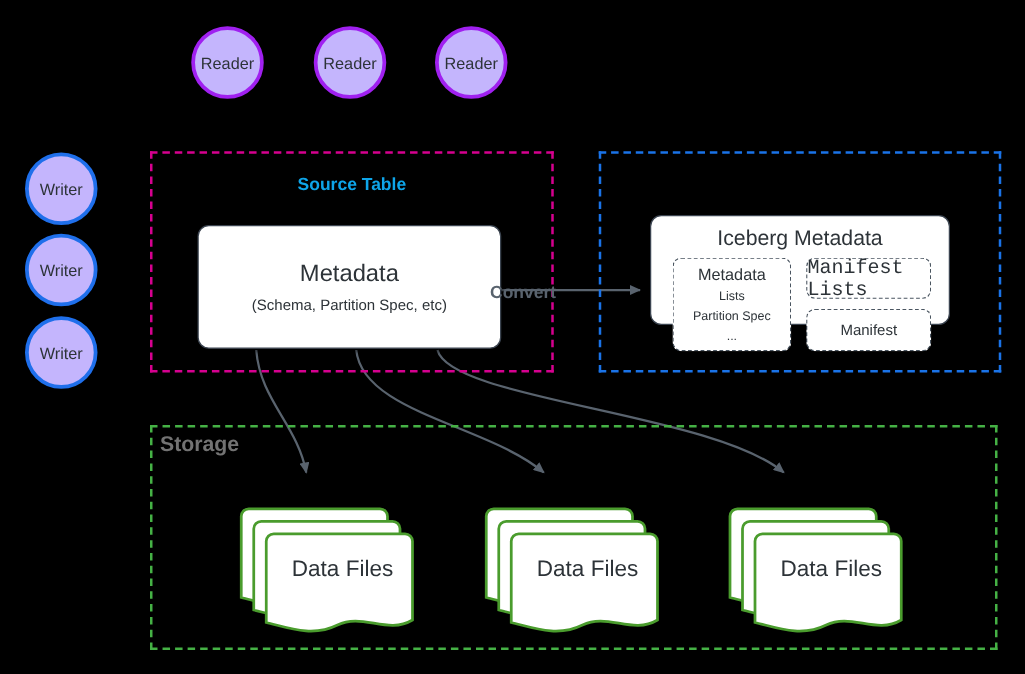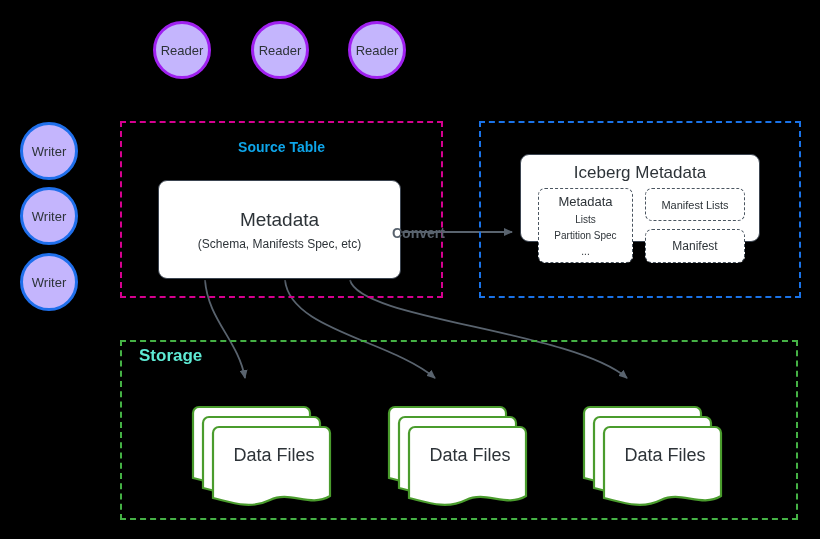--- a/index.html
+++ b/index.html
@@ -138,48 +138,48 @@
   </div>
   <div class="abs node-circle writer-circle" style="left:20px; top:253px; width:58px; height:58px;">
     <span>Writer</span>
   </div>
 
   <div class="abs group-box" style="left:120px; top:121px; width:323px; height:177px; border:2px dashed #d6008f;"></div>
   <div class="group-title" style="left:120px; top:139px; width:323px; text-align:center; color:#0ea5e9;">Source Table</div>
 
   <div class="abs card" style="left:158px; top:180px; width:243px; height:99px;">
     <div class="card-title-lg" style="margin-top:28px;">Metadata</div>
-    <div class="card-sub" style="margin-top:6px;">(Schema, Manifests Spec, etc)</div>
+    <div class="card-sub" style="margin-top:6px;">(Schema, Partition Spec, etc)</div>
   </div>
 
   <div class="convert-label" style="left:392px; top:225px;">Convert</div>
 
   <div class="abs group-box" style="left:479px; top:121px; width:322px; height:177px; border:2px dashed #1a73e8;"></div>
 
-  <div class="abs card" style="left:520px; top:154px; width:240px; height:88px;">
+  <div class="abs card" style="left:520px; top:172px; width:240px; height:88px;">
     <div class="card-title-lg" style="margin-top:8px; font-size:17px;">Iceberg Metadata</div>
 
     <div class="abs inner-dashed" style="left:17px; top:33px; width:95px; height:75px;">
       <div style="font-size:13px;">Metadata</div>
       <div style="font-size:10px; margin-top:5px;">Lists</div>
       <div style="font-size:10px; margin-top:5px;">Partition Spec</div>
       <div style="font-size:10px; margin-top:5px;">...</div>
     </div>
 
     <div class="abs inner-dashed" style="left:124px; top:33px; width:100px; height:33px;">
-      <div style="font-size:11px;">Manifest Lists</div>
+      <div style="font-size:16px;font-family:Liberation Mono, monospace;">Manifest Lists</div>
     </div>
 
     <div class="abs inner-dashed" style="left:124px; top:74px; width:100px; height:34px;">
       <div style="font-size:12px;">Manifest</div>
     </div>
   </div>
 
   <div class="abs group-box" style="left:120px; top:340px; width:678px; height:180px; border:2px dashed #45b145;"></div>
-  <div class="group-title" style="left:139px; top:346px; color:#5eead4; font-size:17px;">Storage</div>
+  <div class="group-title" style="left:128px; top:346px; color:#737373; font-size:17px;">Storage</div>
 
   <div class="files-stack" style="left:193px; top:398px; width:145px; height:105px;">
     <svg width="145" height="105" viewBox="0 0 145 105" xmlns="http://www.w3.org/2000/svg">
       <path d="M6,9 h105 a6,6 0 0 1 6,6 v63 c-20,12 -40,-6 -60,4 c-20,10 -40,2 -57,-2 v-65 a6,6 0 0 1 6,-6 z" fill="#ffffff" stroke="#4a9c2d" stroke-width="2.2"></path>
       <path d="M16,19 h105 a6,6 0 0 1 6,6 v63 c-20,12 -40,-6 -60,4 c-20,10 -40,2 -57,-2 v-65 a6,6 0 0 1 6,-6 z" fill="#ffffff" stroke="#4a9c2d" stroke-width="2.2"></path>
       <path d="M26,29 h105 a6,6 0 0 1 6,6 v63 c-20,12 -40,-6 -60,4 c-20,10 -40,2 -57,-2 v-65 a6,6 0 0 1 6,-6 z" fill="#ffffff" stroke="#4a9c2d" stroke-width="2.2"></path>
     </svg>
     <div class="files-label" style="top:47px; left:26px; width:110px;">Data Files</div>
   </div>
 

